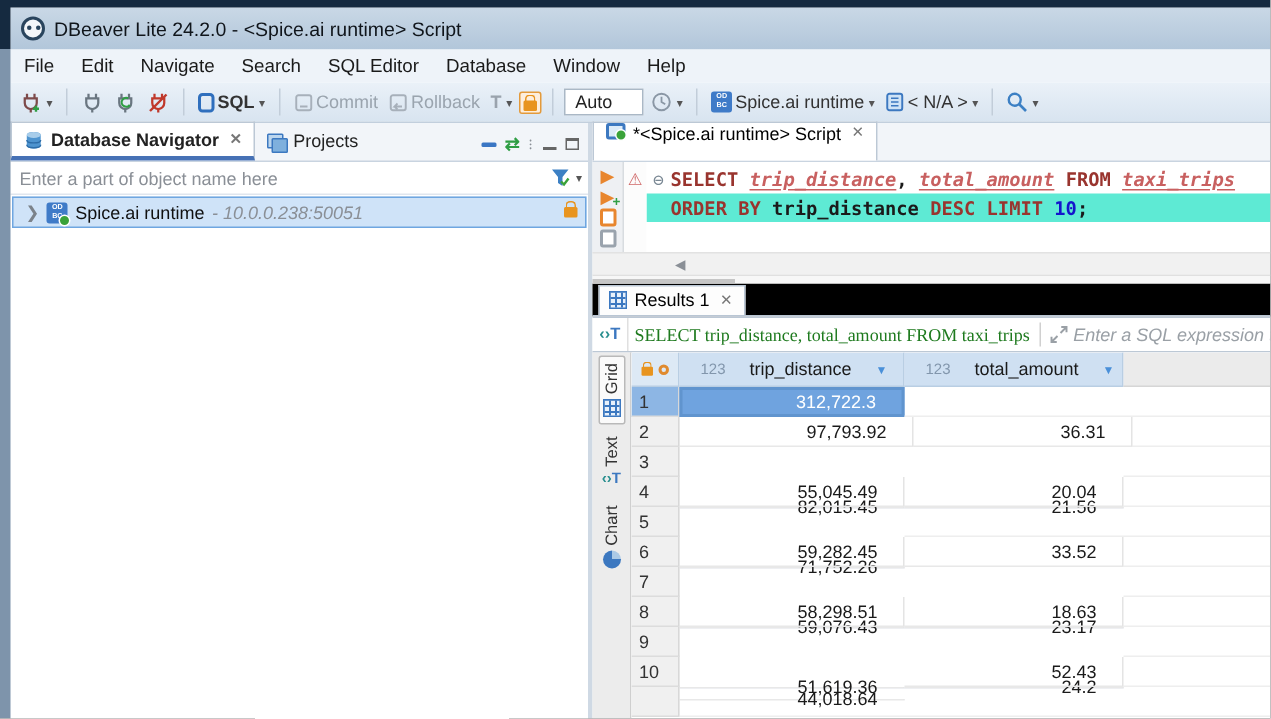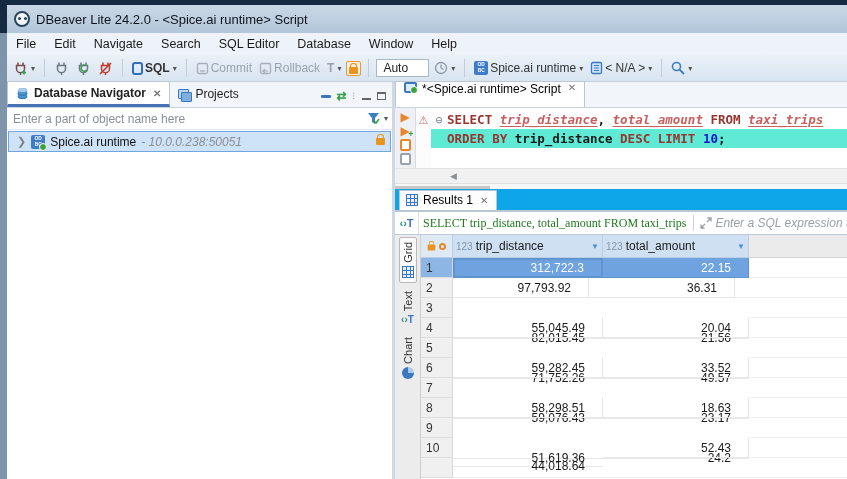--- a/index.html
+++ b/index.html
@@ -80,21 +80,21 @@
   .fold-col { width:16px; text-align:center; color:#7a8894; font-weight:normal; font-size:12px; flex:0 0 auto; }
   .tok-kw { color:#99342e; }
   .tok-col { color:#c86060; font-style:italic; text-decoration:underline; text-underline-offset:2px; }
   .tok-pl { color:#1a1a1a; }
   .tok-num { color:#1414cc; }
   .hscroll { height:15px; background:#f1f1f1; border-top:1px solid #e2e2e2; display:flex; align-items:center; padding-left:55px; color:#8a8f96; font-size:9px; flex:0 0 auto; }
   .edit-split { height:6px; background:#f7f7f7; border-top:1px solid #e0e0e0; position:relative; flex:0 0 auto; }
   .edit-split::before { content:""; position:absolute; left:0; top:2px; width:95px; height:3px; background:#c6c6c6; }
 
   
-  .res-tabbar { height:22px; border-bottom:1px solid #b9c6d4; display:flex; align-items:flex-end; padding-left:4px; font-size:12px; background:#0ea5e9; flex:0 0 auto; }
+  .res-tabbar { height:22px; border-bottom:1px solid #b9c6d4; display:flex; align-items:flex-end; padding-left:4px; font-size:12px; background:#000000; flex:0 0 auto; }
   .rtab { display:flex; align-items:center; gap:5px; padding:2px 8px 3px 6px; background:#fdfdfd; border:1px solid #b9c6d4; border-bottom:none; }
   .gicon { width:12px; height:12px; border:1px solid #3c78c0; background-color:#e8f1fb;
     background-image:repeating-linear-gradient(to right, transparent 0 3px, #3c78c0 3px 4px), repeating-linear-gradient(to bottom, transparent 0 3px, #3c78c0 3px 4px); }
   .res-filter { height:24px; border:1px solid #bcc8d5; border-left:none; border-right:none; display:flex; align-items:center; background:#fff; font-size:12px; flex:0 0 auto; }
   .rf-icon { width:24px; display:flex; justify-content:center; align-items:center; color:#2a8f8f; font-weight:bold; font-size:11px; border-right:1px solid #e0e0e0; height:100%; flex:0 0 auto; }
   .rf-icon .t { color:#3c78c0; }
   .rf-sql { color:#1e7a1e; padding:0 4px; white-space:nowrap; overflow:hidden; max-width:290px; flex:0 0 auto;font-family:Liberation Serif, serif; }
   .rf-div { width:1px; height:16px; background:#d0d0d0; margin:0 3px; flex:0 0 auto; }
   .rf-input { flex:1; border:none; outline:none; font-size:12px; color:#333; background:transparent; font-family:"Liberation Sans",sans-serif; min-width:0; }
   .rf-input::placeholder { color:#9aa0a6; font-style:italic; }
@@ -105,21 +105,21 @@
   .stab.active { background:#fafafa; border:1px solid #b9b9b9; }
   .stab .lbl { writing-mode:vertical-rl; transform:rotate(180deg); font-size:11px; color:#333; }
   .pie { width:12px; height:12px; border-radius:50%; background:conic-gradient(#aac9e6 0 25%, #3c78c0 25% 100%); }
   .ticon { font-size:10px; font-weight:bold; color:#2a8f8f; }
   .ticon b { color:#3c78c0; }
 
   .grid { flex:1; background:#fff; overflow:hidden; font-size:12px; }
   .ghead { display:flex; height:23px; }
   .gcorner { width:32px; background:#dde9f5; border-right:1px solid #b9cee3; border-bottom:1px solid #b9cee3; display:flex; align-items:center; justify-content:center; gap:3px; flex:0 0 auto; }
   .ring { width:7px; height:7px; border:2px solid #e08a2e; border-radius:50%; }
-  .hcell { background:#cfe0f2; border-right:1px solid #b9cee3; border-bottom:1px solid #b9cee3; display:flex; align-items:center; padding:0 3px; gap:3px; flex:0 0 auto; }
+  .hcell { background:#cfe0f2; border-right:1px solid #b9cee3; border-bottom:1px solid #b9cee3; display:flex; align-items:center; padding:0 14px; gap:16px; flex:0 0 auto; }
   .hprefix { color:#8296ac; font-size:10px; }
   .hname { color:#1a1a1a; }
   .hsort { margin-left:auto; color:#4a90d9; font-size:8px; }
   .hfill { flex:1; background:#ebebeb; border-bottom:1px solid #d6d6d6; }
   .grow { display:flex; height:20px; }
   .gnum { width:32px; background:#f0f0f0; border-right:1px solid #d8d8d8; border-bottom:1px solid #dcdcdc; padding-left:5px; display:flex; align-items:center; color:#333; flex:0 0 auto; }
   .gcell { border-right:1px solid #e4e4e4; border-bottom:1px solid #e8e8e8; display:flex; align-items:center; justify-content:flex-end; padding-right:17px; color:#1a1a1a; flex:0 0 auto; }
   .grow.striped .gcell { background:#eaeffa;margin-top:40px; }
   .grow.selected .gnum { background:#8db6e4; }
   .grow.selected .gcell { background:#6fa3df; color:#fff; border-color:#6094ce; }
@@ -360,45 +360,43 @@
                   <span class="hprefix">123</span>
                   <span class="hname">total_amount</span>
                   <span class="hsort">▼</span>
                 </div>
                 <div class="hfill"></div>
               </div>
             <div id="grid-body">
                 <div class="grow selected">
                   <div class="gnum">1</div>
                   <div class="gcell focused" style="width: 150px;">312,722.3</div>
-                  <div class="gcell" style="width: 146px;">22.15</div>
                   <div class="gfill"></div>
                 </div>
                 <div class="grow">
                   <div class="gnum">2</div>
-                  <div class="gcell" style="width: 136px;">97,793.92</div>
+                  <div class="gcell" style="width: 156px;">97,793.92</div>
                   <div class="gcell" style="width: 146px;">36.31</div>
                   <div class="gfill"></div>
                 </div>
                 <div class="grow striped">
                   <div class="gnum">3</div>
                   <div class="gcell" style="width: 150px;">82,015.45</div>
                   <div class="gcell" style="width: 146px;">21.56</div>
                   <div class="gfill"></div>
                 </div>
                 <div class="grow">
                   <div class="gnum">4</div>
                   <div class="gcell" style="width: 150px;">55,045.49</div>
                   <div class="gcell" style="width: 146px;">20.04</div>
                   <div class="gfill"></div>
                 </div>
                 <div class="grow striped">
                   <div class="gnum">5</div>
                   <div class="gcell" style="width: 150px;">71,752.26</div>
-                  <div class="gcell" style="width: 146px;">49.57</div>
                   <div class="gfill"></div>
                 </div>
                 <div class="grow">
                   <div class="gnum">6</div>
                   <div class="gcell" style="width: 150px;">59,282.45</div>
                   <div class="gcell" style="width: 146px;">33.52</div>
                   <div class="gfill"></div>
                 </div>
                 <div class="grow striped">
                   <div class="gnum">7</div>

